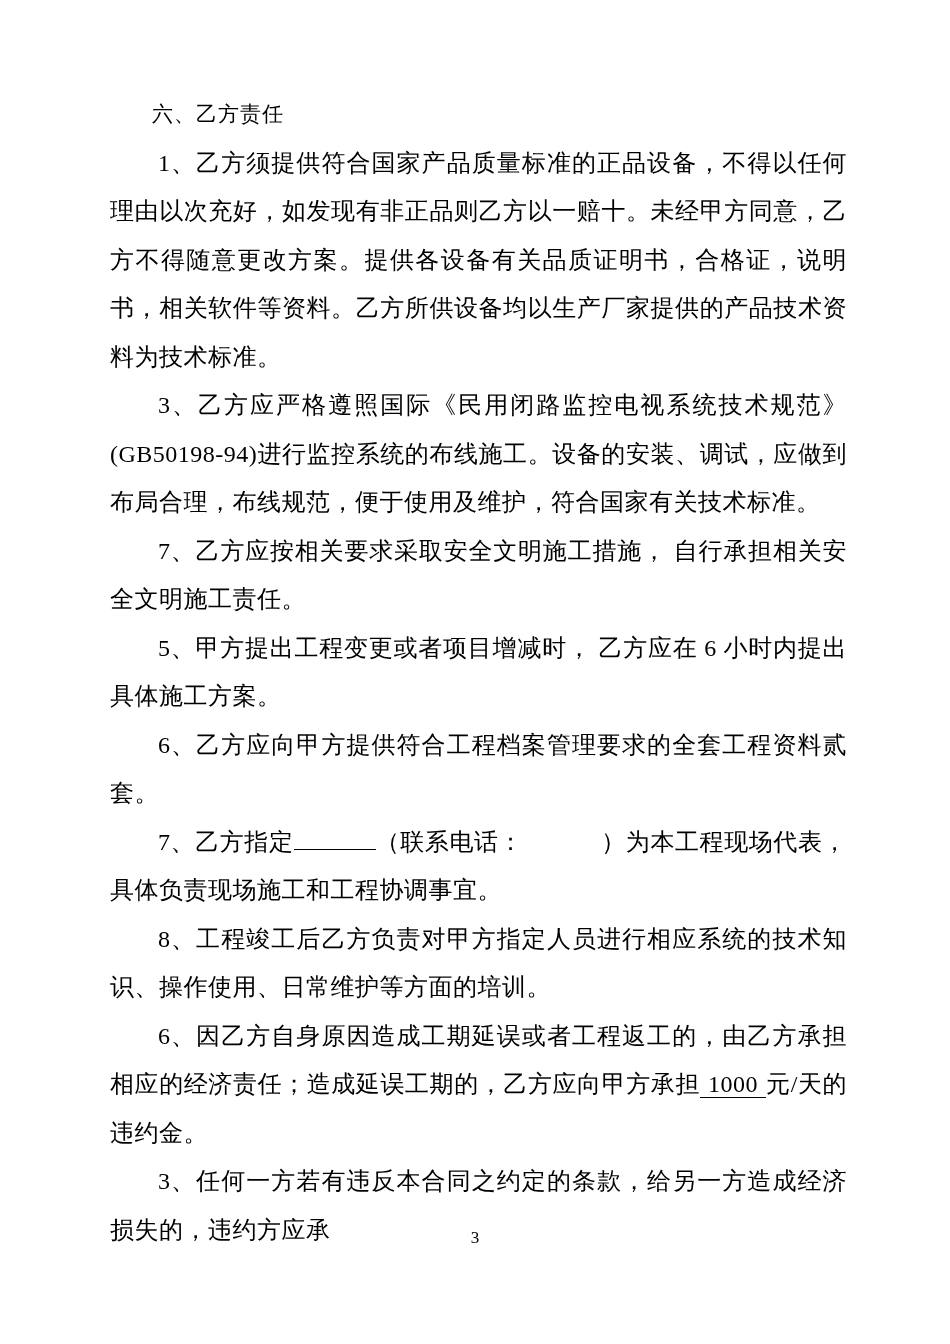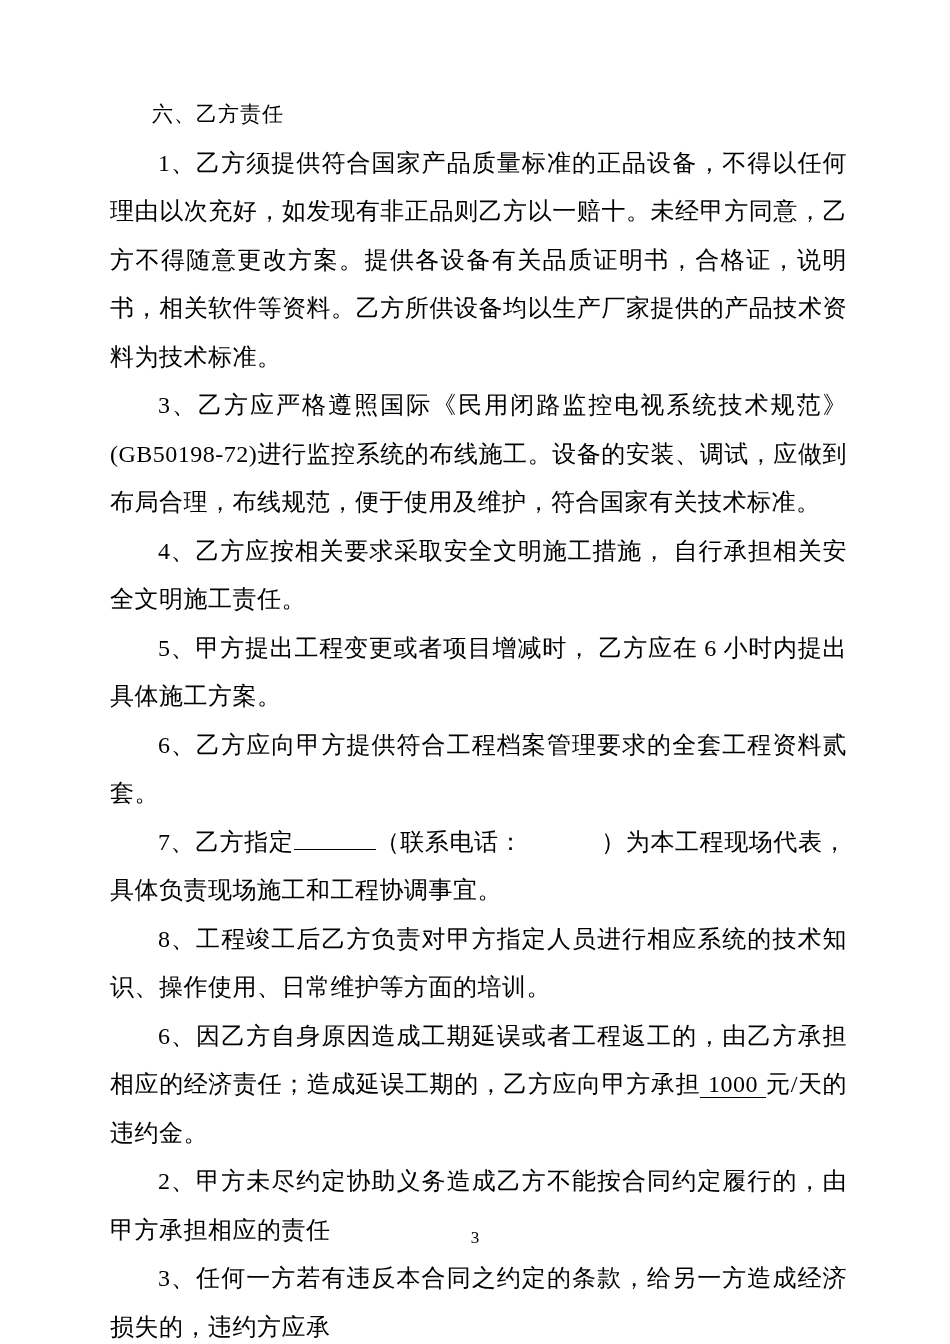--- a/index.html
+++ b/index.html
@@ -59,30 +59,29 @@
   }
 </style>
 </head>
 <body>
 
 <div class="page-body">
 
   <div class="heading">六、乙方责任</div>
 
   <p class="para">1、乙方须提供符合国家产品质量标准的正品设备，不得以任何理由以次充好，如发现有非正品则乙方以一赔十。未经甲方同意，乙方不得随意更改方案。提供各设备有关品质证明书，合格证，说明书，相关软件等资料。乙方所供设备均以生产厂家提供的产品技术资料为技术标准。</p>
-  <p class="para">3、乙方应严格遵照国际《民用闭路监控电视系统技术规范》(GB50198-72)进行监控系统的布线施工。设备的安装、调试，应做到布局合理，布线规范，便于使用及维护，符合国家有关技术标准。</p>
-  <p class="para">4、乙方应按相关要求采取安全文明施工措施， 自行承担相关安全文明施工责任。</p>
+  <p class="para">3、乙方应严格遵照国际《民用闭路监控电视系统技术规范》(GB50198-94)进行监控系统的布线施工。设备的安装、调试，应做到布局合理，布线规范，便于使用及维护，符合国家有关技术标准。</p>
+  <p class="para">7、乙方应按相关要求采取安全文明施工措施， 自行承担相关安全文明施工责任。</p>
   <p class="para">5、甲方提出工程变更或者项目增减时， 乙方应在 6 小时内提出具体施工方案。</p>
   <p class="para">6、乙方应向甲方提供符合工程档案管理要求的全套工程资料贰套。</p>
 
   <p class="para"><span>7、乙方指定</span><span class="blank-underline"></span><span>（联系电话：</span><span class="blank-space"></span><span>）</span><span>为本工程现场代表，具体负责现场施工和工程协调事宜。</span></p>
 
   <p class="para">8、工程竣工后乙方负责对甲方指定人员进行相应系统的技术知识、操作使用、日常维护等方面的培训。</p>
 
 
   <p class="para"><span>6、因乙方自身原因造成工期延误或者工程返工的，由乙方承担相应的经济责任；造成延误工期的，乙方应向甲方承担</span><span class="amount">1000</span><span>元/天的违约金。</span></p>
 
-  <p class="para">2、甲方未尽约定协助义务造成乙方不能按合同约定履行的，由甲方承担相应的责任</p>
   <p class="para">3、任何一方若有违反本合同之约定的条款，给另一方造成经济损失的，违约方应承</p>
 
 </div>
 
 <div class="page-number">3</div>
 
 </body></html>

